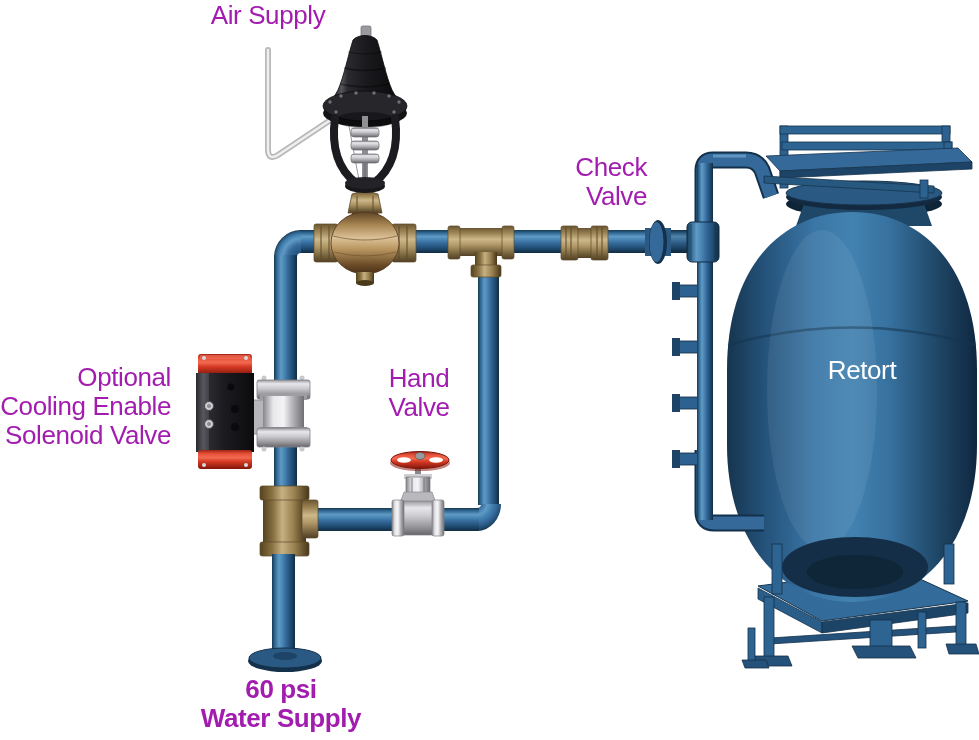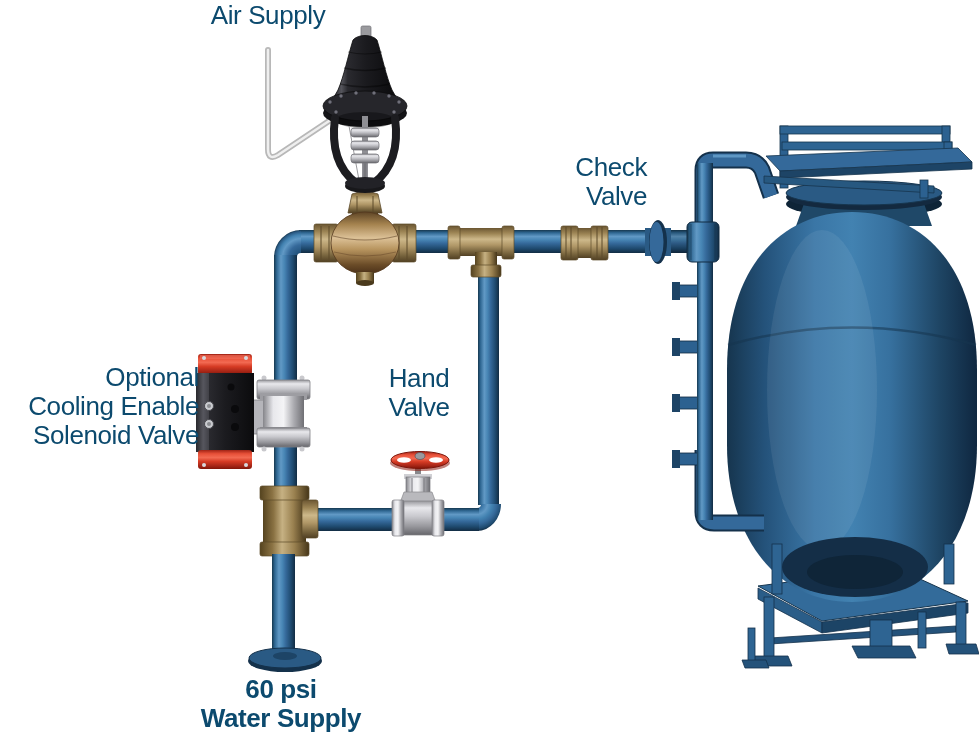--- a/index.html
+++ b/index.html
@@ -2,25 +2,25 @@
 <html><head>
 <meta charset="utf-8">
 <style>
   html,body { margin:0; padding:0; background:#fff; }
   .stage {
     position:relative; width:979px; height:740px; background:#ffffff;
     overflow:hidden; font-family:"Liberation Sans", sans-serif;
   }
   .stage svg { position:absolute; left:0; top:0; }
   .lbl {
-    position:absolute; color:#0c4a6e; font-size:26px; line-height:29px;
+    position:absolute; color:#a21caf; font-size:26px; line-height:29px;
     letter-spacing:-0.4px; text-align:center; white-space:pre-line;
     pointer-events:none; z-index:5;
   }
-  .lbl.right { text-align:right;margin-left:28px; }
+  .lbl.right { text-align:right; }
   .lbl.white { color:#ffffff; }
 </style>
 </head>
 <body>
 
 <div class="stage">
 
 <svg width="979" height="740" viewBox="0 0 979 740">
 <defs>
   <linearGradient id="gPipeH" x1="0" y1="0" x2="0" y2="1">
@@ -348,17 +348,18 @@
 <div class="lbl" style="left:529px; top:153px; width:118px;text-align:right;">Check
 Valve</div>
 
 <div class="lbl right" style="left:0px; top:363px; width:171px;">Optional
 Cooling Enable
 Solenoid Valve</div>
 
 <div class="lbl" style="left:360px; top:364px; width:118px;">Hand
 Valve</div>
 
+<div class="lbl white" style="left:800px; top:356px; width:124px;">Retort</div>
 
 <div class="lbl" style="left:181px; top:675px; width:200px;font-weight:bold;">60 psi
 Water Supply</div>
 
 </div>
 
 </body></html>

